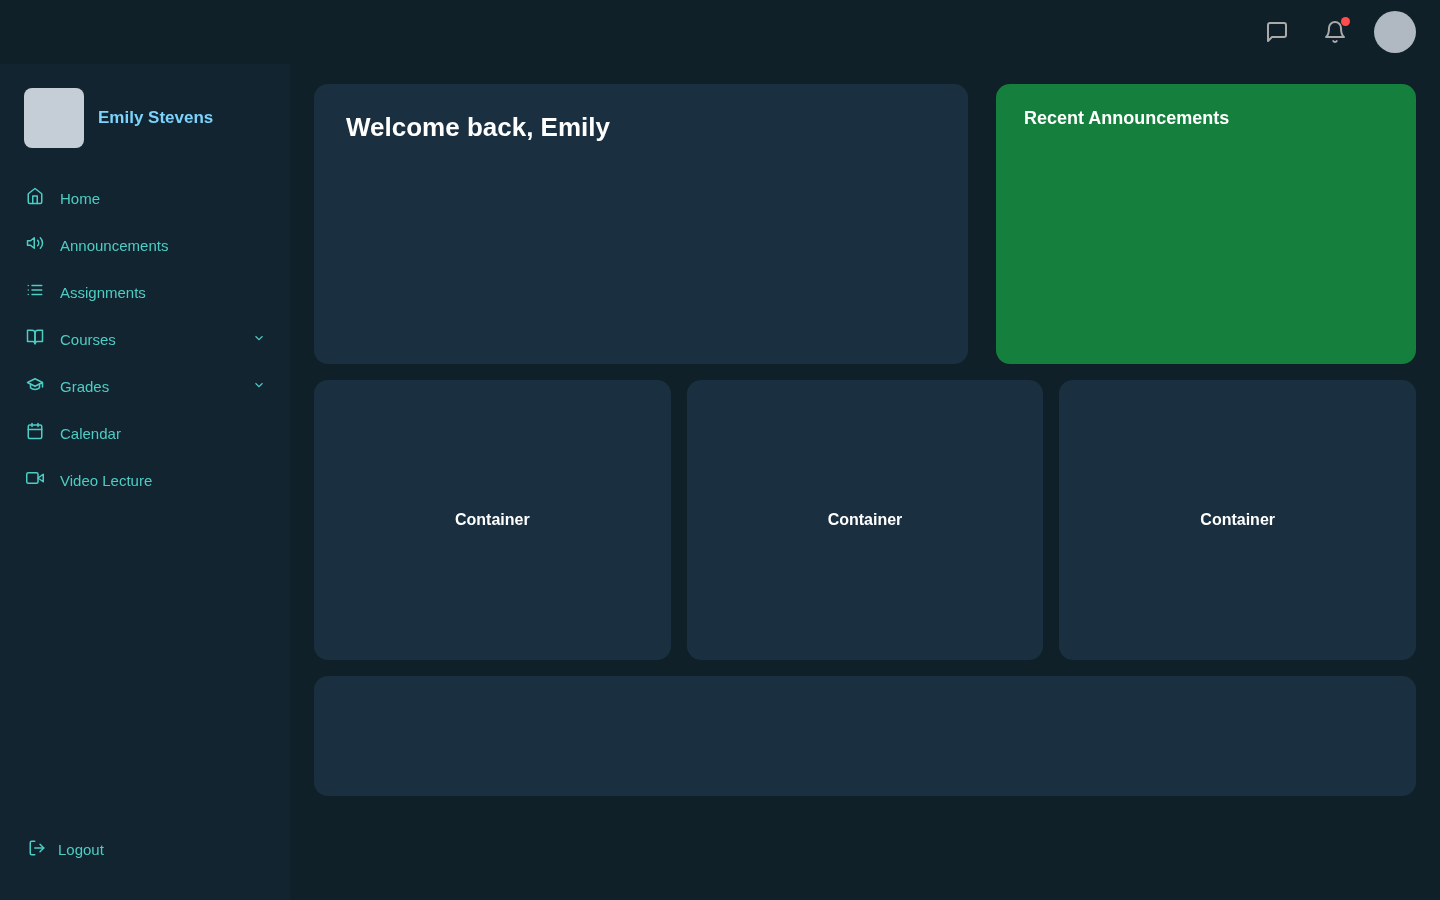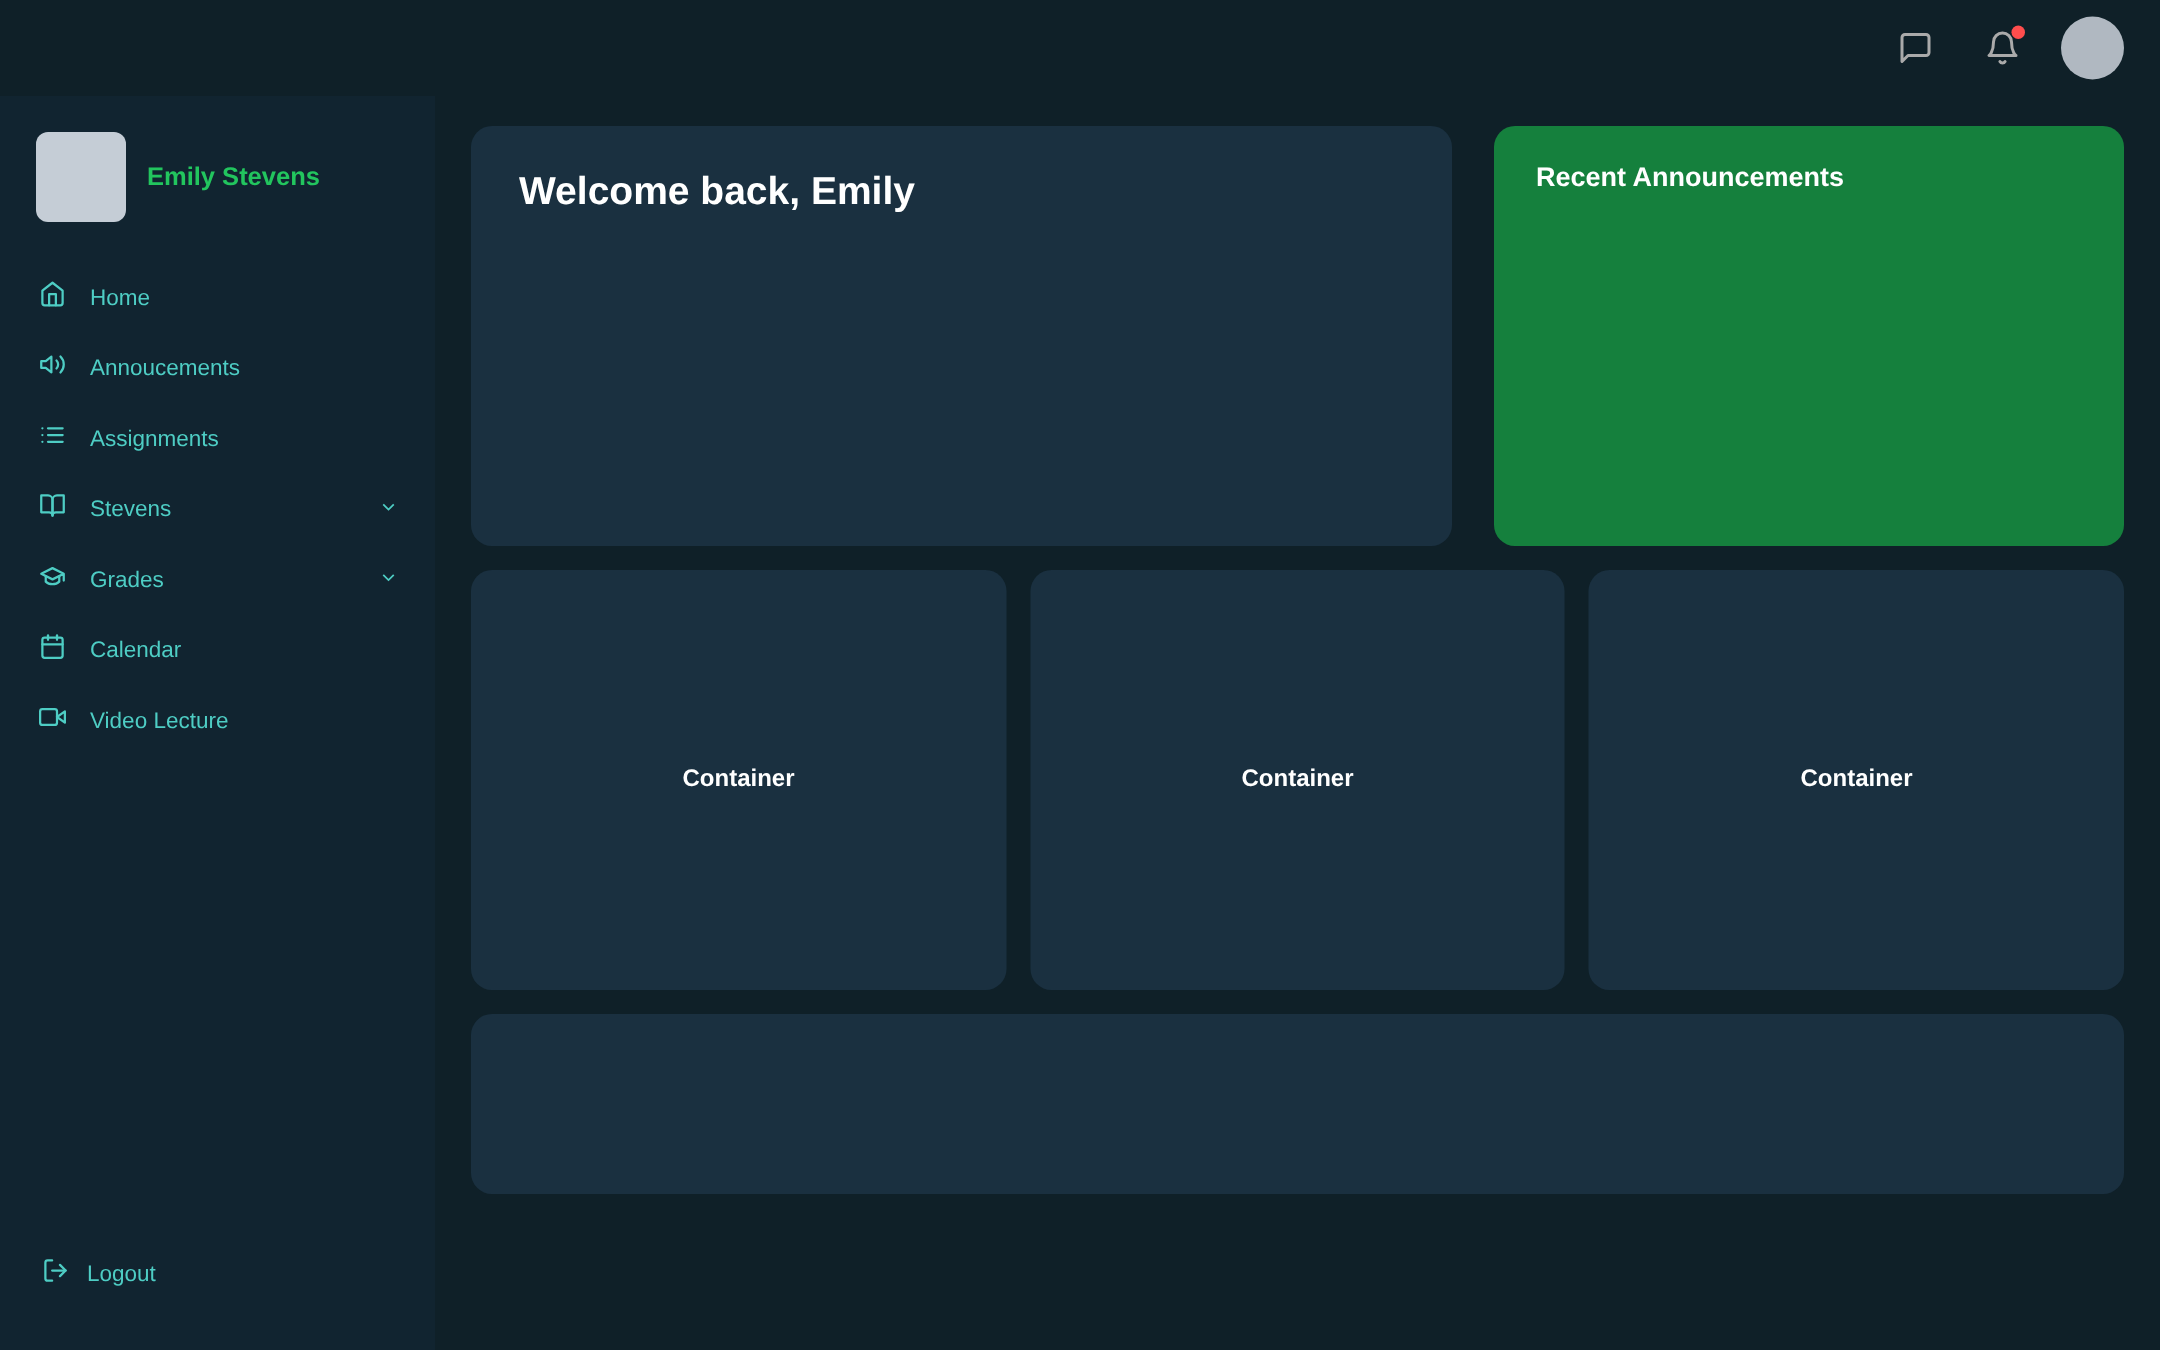--- a/index.html
+++ b/index.html
@@ -84,21 +84,21 @@
       width: 60px;
       height: 60px;
       border-radius: 8px;
       background: #c5cdd6;
       flex-shrink: 0;
     }
 
     .user-name {
       font-size: 17px;
       font-weight: 700;
-      color: #22c55e;
+      color: #7dd3fc;
     }
 
     .nav-menu {
       display: flex;
       flex-direction: column;
       gap: 2px;
       padding: 0 8px;
       flex: 1;
     }
 
@@ -262,21 +262,21 @@
     </div>
 
     <div class="nav-item">
       <span class="nav-icon">
         <svg width="18" height="18" viewBox="0 0 24 24" fill="none" stroke="#4ecdc4" stroke-width="2" stroke-linecap="round" stroke-linejoin="round">
             <polygon points="11 5 6 9 2 9 2 15 6 15 11 19 11 5"></polygon>
             <path d="M15.54 8.46a5 5 0 0 1 0 7.07"></path>
             <path d="M19.07 4.93a10 10 0 0 1 0 14.14"></path>
           </svg>
       </span>
-      <span>Annoucements</span>
+      <span>Announcements</span>
     </div>
 
     <div class="nav-item">
       <span class="nav-icon">
         <svg width="18" height="18" viewBox="0 0 24 24" fill="none" stroke="#4ecdc4" stroke-width="2" stroke-linecap="round" stroke-linejoin="round">
             <line x1="8" y1="6" x2="21" y2="6"></line>
             <line x1="8" y1="12" x2="21" y2="12"></line>
             <line x1="8" y1="18" x2="21" y2="18"></line>
             <line x1="3" y1="6" x2="3.01" y2="6"></line>
             <line x1="3" y1="12" x2="3.01" y2="12"></line>
@@ -286,21 +286,21 @@
       <span>Assignments</span>
     </div>
 
     <div class="nav-item">
       <span class="nav-icon">
         <svg width="18" height="18" viewBox="0 0 24 24" fill="none" stroke="#4ecdc4" stroke-width="2" stroke-linecap="round" stroke-linejoin="round">
             <path d="M2 3h6a4 4 0 0 1 4 4v14a3 3 0 0 0-3-3H2z"></path>
             <path d="M22 3h-6a4 4 0 0 0-4 4v14a3 3 0 0 1 3-3h7z"></path>
           </svg>
       </span>
-      <span>Stevens</span>
+      <span>Courses</span>
       <span class="chevron">
         <svg width="14" height="14" viewBox="0 0 24 24" fill="none" stroke="#4ecdc4" stroke-width="2">
             <polyline points="6 9 12 15 18 9"></polyline>
           </svg>
       </span>
     </div>
 
     <div class="nav-item">
       <span class="nav-icon">
         <svg width="18" height="18" viewBox="0 0 24 24" fill="none" stroke="#4ecdc4" stroke-width="2" stroke-linecap="round" stroke-linejoin="round">

